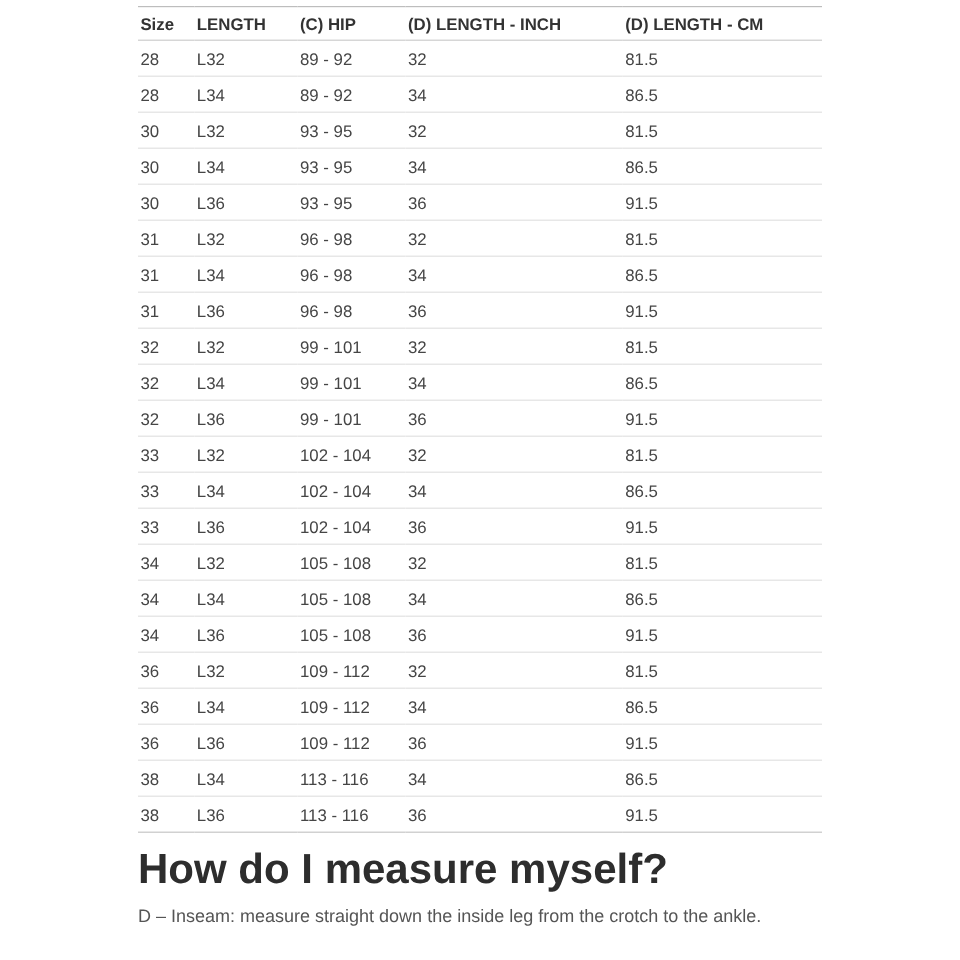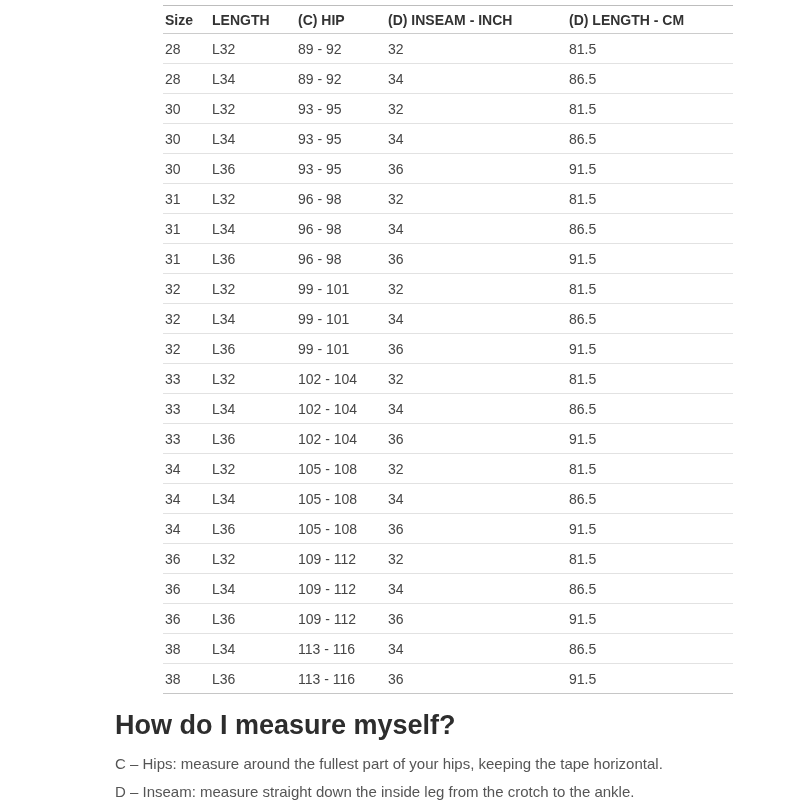--- a/index.html
+++ b/index.html
@@ -12,21 +12,20 @@
   }
   .content {
     margin: 5px 0 0 115px;
     width: 570px;
   }
   table.size-chart {
     border-collapse: collapse;
     width: 570px;
     table-layout: fixed;
     border-top: 1px solid #bdbdbd;
-    margin-left: 48px;
   }
   table.size-chart th {
     height: 27px;
     border-bottom: 1px solid #cccccc;
     font-size: 14px;
     font-weight: bold;
     color: #333333;
     text-align: left;
     vertical-align: middle;
     padding: 0 0 0 2px;
@@ -40,21 +39,21 @@
     text-align: left;
     vertical-align: middle;
     padding: 0 0 0 2px;
     white-space: nowrap;
   }
   table.size-chart tr:last-child td {
     border-bottom-color: #c6c6c6;
   }
   .measure-heading {
     margin: 14px 0 0;
-    font-size: 27px;
+    font-size: 35px;
     line-height: 34px;
     font-weight: 600;
     color: #2d2d2d;
   }
   .instruction {
     margin: 12px 0 0;
     font-size: 15px;
     line-height: 20px;
     color: #555555;
   }
@@ -73,21 +72,21 @@
       <col style="width:86px">
       <col style="width:90px">
       <col style="width:181px">
       <col style="width:166px">
     </colgroup>
     <thead>
       <tr>
         <th>Size</th>
         <th>LENGTH</th>
         <th>(C) HIP</th>
-        <th>(D) INSEAM - INCH</th>
+        <th>(D) LENGTH - INCH</th>
         <th>(D) LENGTH - CM</th>
       </tr>
     </thead>
     <tbody>
         <tr>
           <td>28</td>
           <td>L32</td>
           <td>89 - 92</td>
           <td>32</td>
           <td>81.5</td>
@@ -237,16 +236,15 @@
           <td>L36</td>
           <td>113 - 116</td>
           <td>36</td>
           <td>91.5</td>
         </tr>
       </tbody>
   </table>
 
   <h2 class="measure-heading">How do I measure myself?</h2>
 
-  <p class="instruction">C – Hips: measure around the fullest part of your hips, keeping the tape horizontal.</p>
   <p class="instruction">D – Inseam: measure straight down the inside leg from the crotch to the ankle.</p>
 
 </div>
 
 </body></html>

